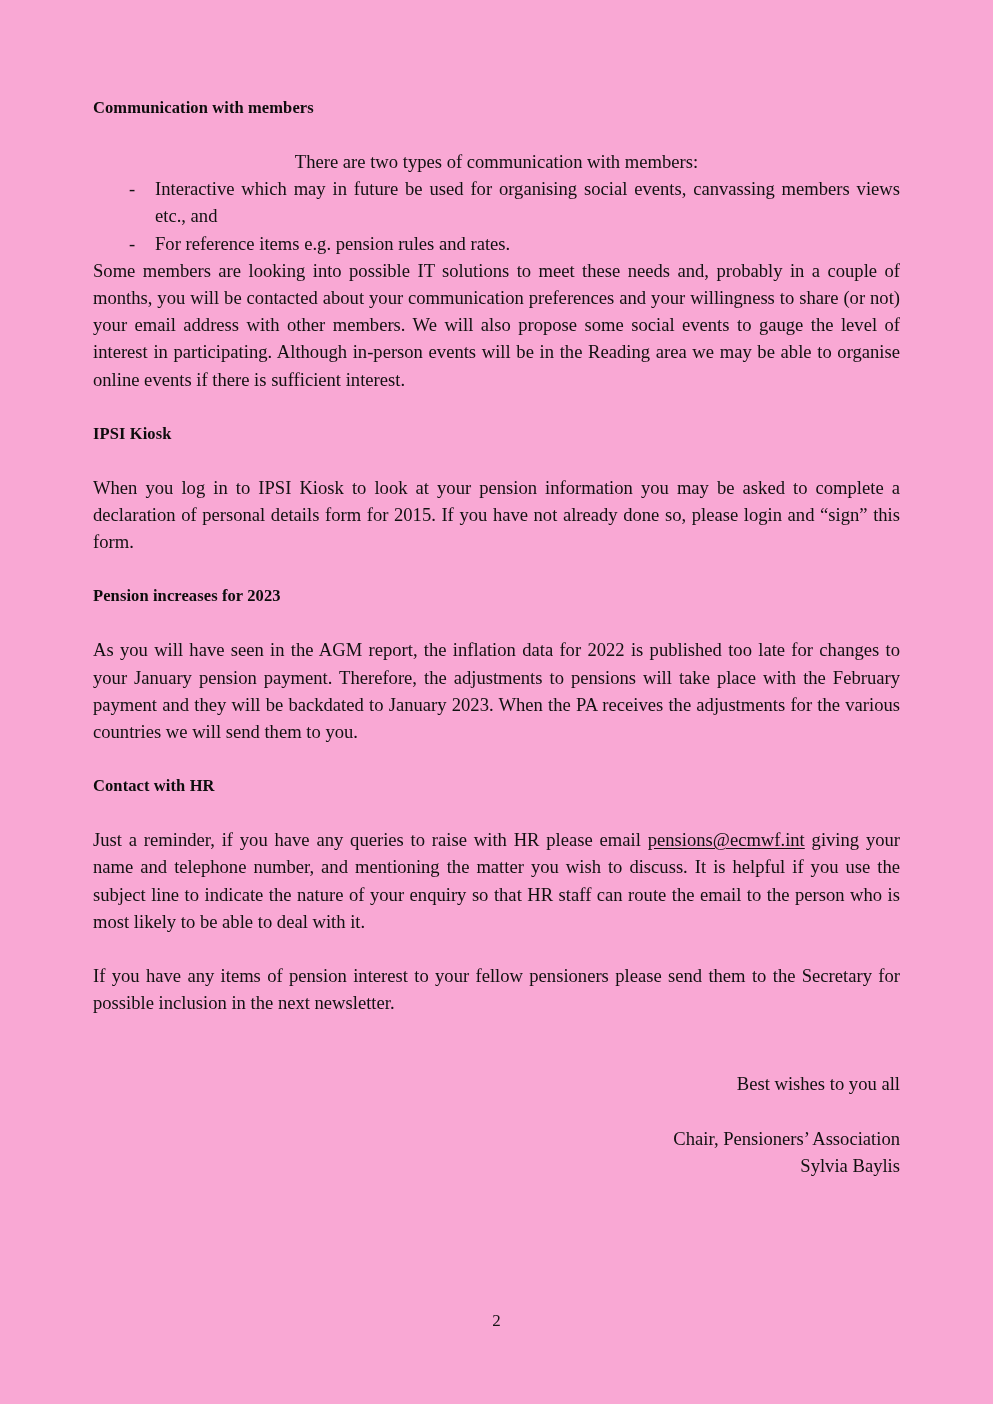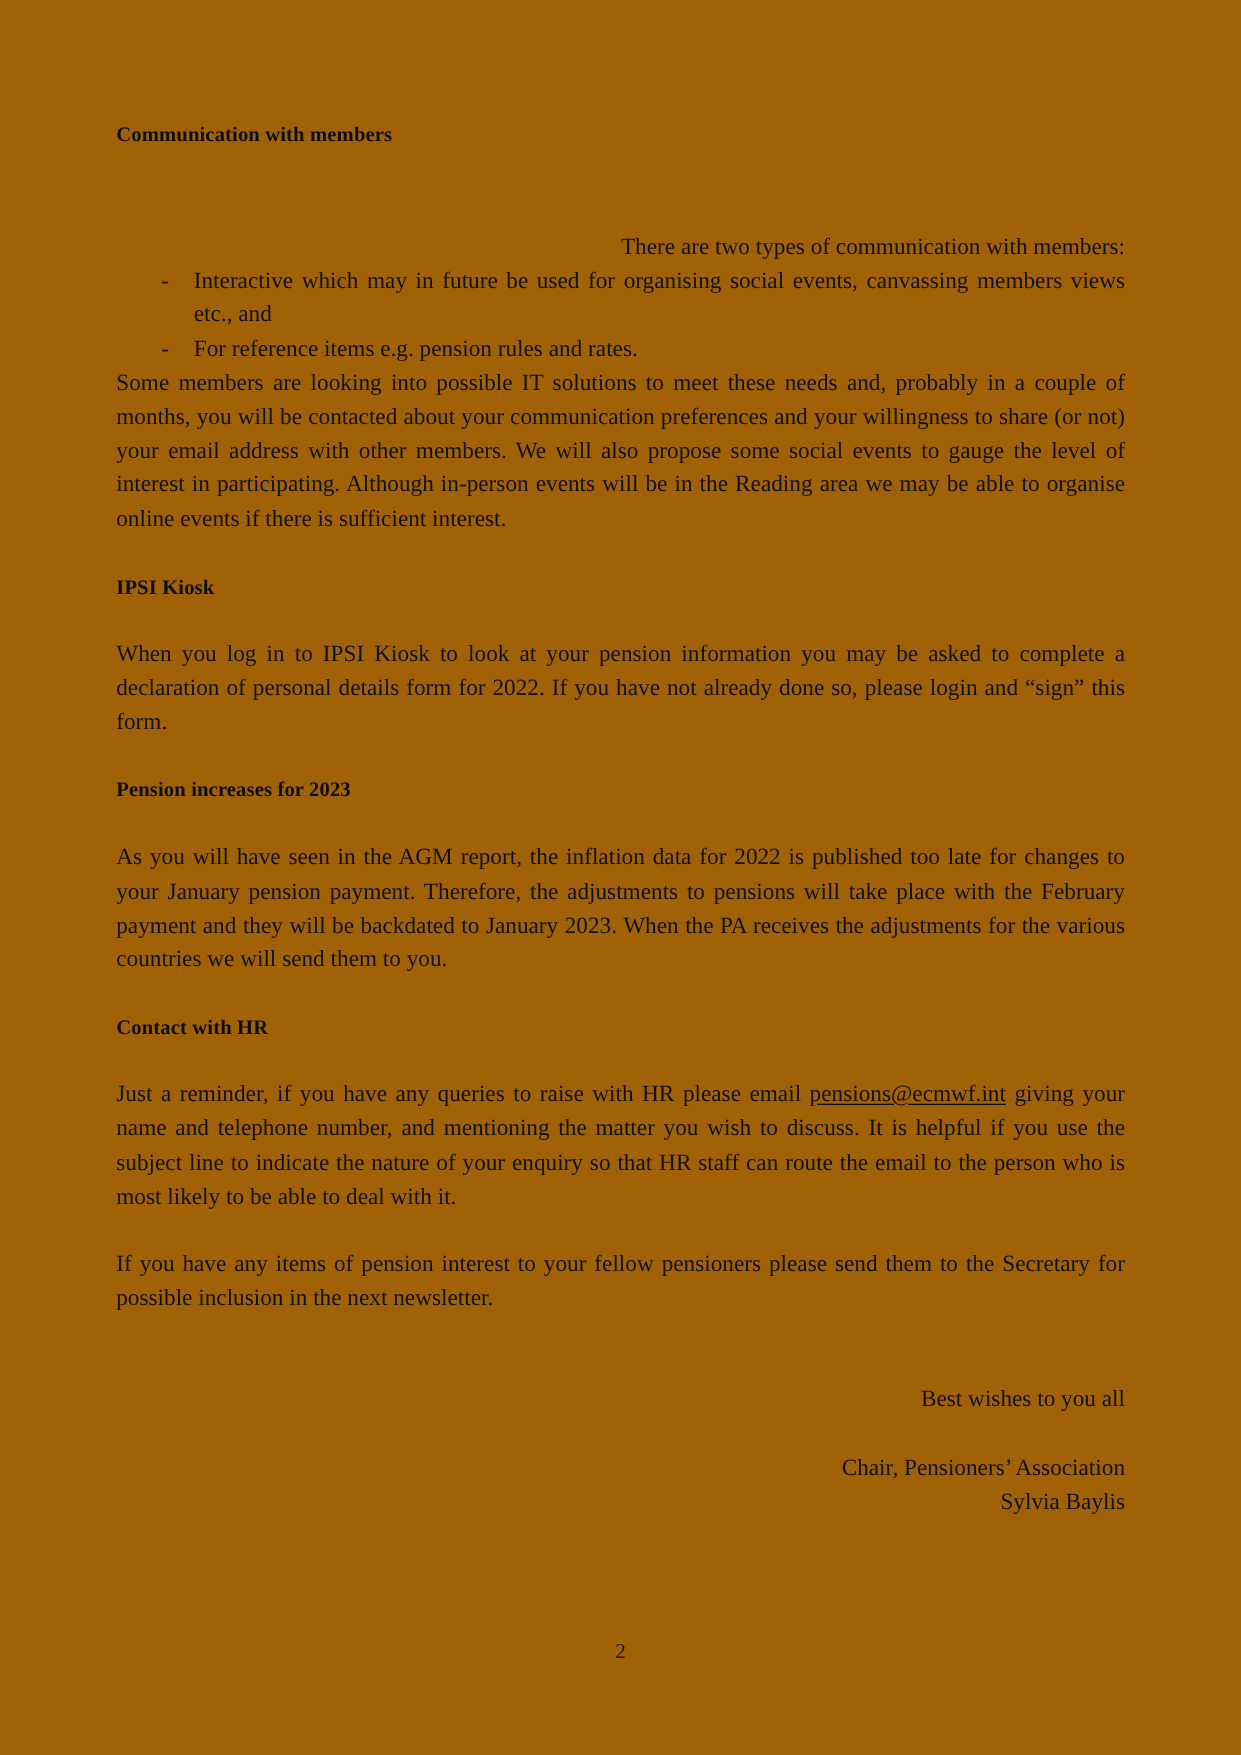--- a/index.html
+++ b/index.html
@@ -6,21 +6,21 @@
   html, body {
     margin: 0;
     padding: 0;
     background: #ffffff;
   }
 
   .page {
     position: relative;
     width: 993px;
     height: 1404px;
-    background: #a16207;
+    background: #f9a8d4;
     overflow: hidden;
     font-family: "Liberation Serif", "DejaVu Serif", serif;
     color: #111111;
     -webkit-font-smoothing: antialiased;
   }
 
   .content {
     position: absolute;
     left: 93px;
     top: 94px;
@@ -42,22 +42,21 @@
     font-size: 18.6px;
     line-height: 27.2px;
     margin: 0;
     padding: 0;
     text-align: justify;
     text-justify: inter-word;
     color: #111111;
   }
 
   p.body.left {
-    text-align: right;
-    margin-top: 36px;
+    text-align: center;
   }
 
   
   .gap-line { height: 27px; }
   .gap-double { height: 54px; }
 
   ul.dash-list {
     list-style: none;
     margin: 0;
     padding: 0;
@@ -131,21 +130,21 @@
     </ul>
 
     <p class="body">Some members are looking into possible IT solutions to meet these needs and, probably in a couple of months, you will be contacted about your communication preferences and your willingness to share (or not) your email address with other members.  We will also propose some social events to gauge the level of interest in participating.  Although in-person events will be in the Reading area we may be able to organise online events if there is sufficient interest.</p>
 
     <div class="gap-line"></div>
 
     <h2 class="heading">IPSI Kiosk</h2>
 
     <div class="gap-line"></div>
 
-    <p class="body">When you log in to IPSI Kiosk to look at your pension information you may be asked to complete a declaration of personal details form for 2022.  If you have not already done so, please login and “sign” this form.</p>
+    <p class="body">When you log in to IPSI Kiosk to look at your pension information you may be asked to complete a declaration of personal details form for 2015.  If you have not already done so, please login and “sign” this form.</p>
 
     <div class="gap-line"></div>
 
     <h2 class="heading">Pension increases for 2023</h2>
 
     <div class="gap-line"></div>
 
     <p class="body">As you will have seen in the AGM report, the inflation data for 2022 is published too late for changes to your January pension payment.  Therefore, the adjustments to pensions will take place with the February payment and they will be backdated to January 2023.  When the PA receives the adjustments for the various countries we will send them to you.</p>
 
     <div class="gap-line"></div>

